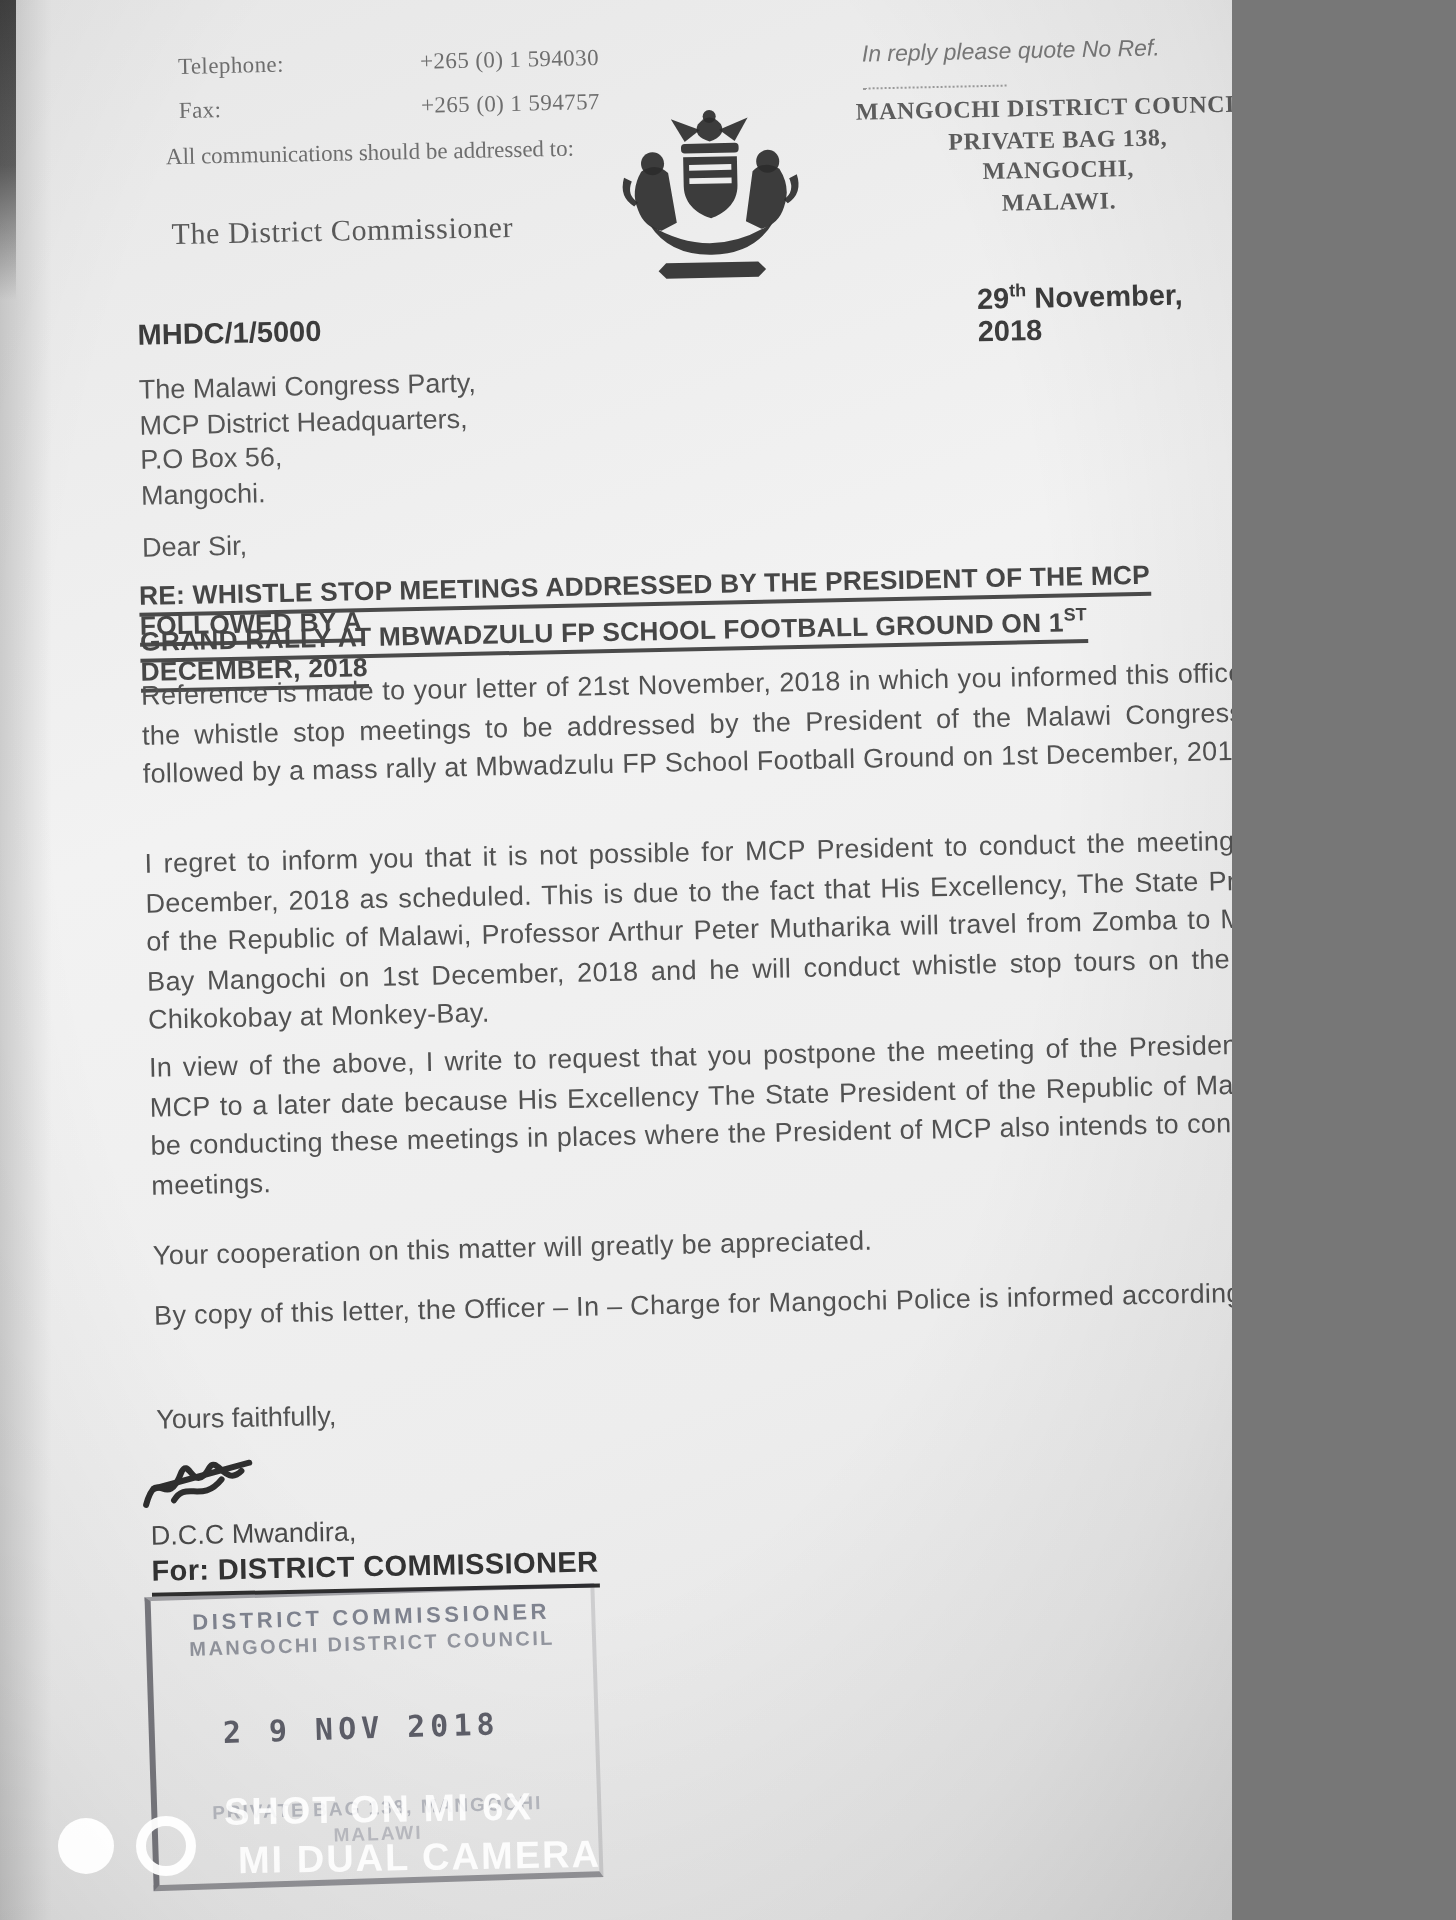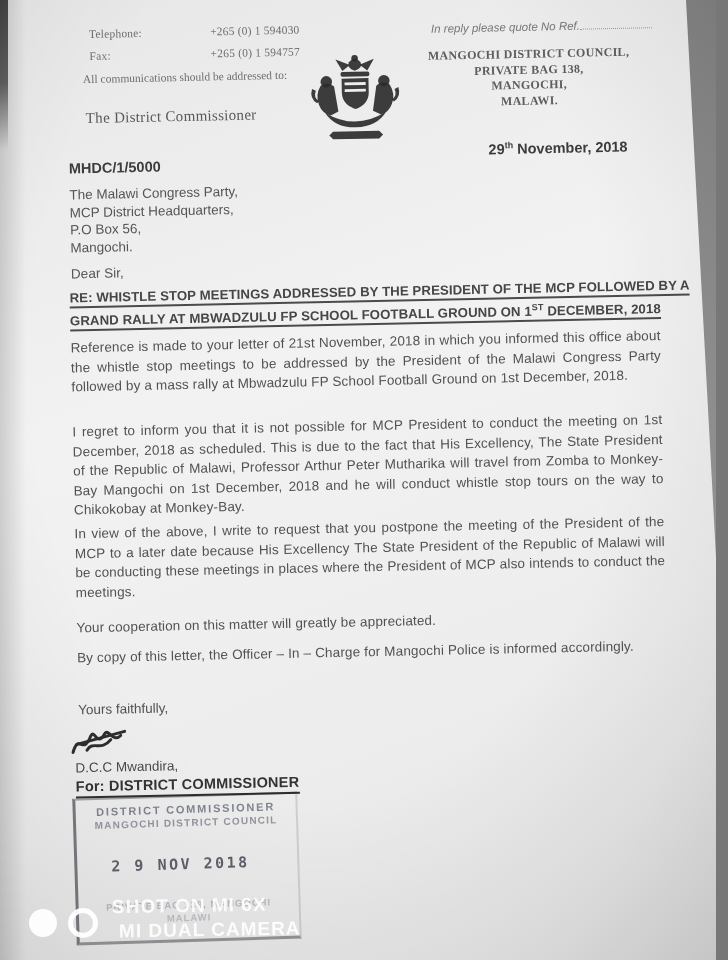--- a/index.html
+++ b/index.html
@@ -1,16 +1,16 @@
 <!DOCTYPE html>
 <html><head>
 <meta charset="utf-8">
 <style>
   html,body{margin:0;padding:0;background:#777;}
-  .photo{position:relative;width:716px;height:960px;overflow:hidden;
+  .photo{position:relative;width:616px;height:960px;overflow:hidden;
     background:linear-gradient(160deg,#e7e7e7,#f2f2f2 38%,#ededed 70%,#e3e3e3);
     font-family:"Liberation Sans",sans-serif;}
   
   .bg-band{position:absolute;inset:0;pointer-events:none;
     background:linear-gradient(180deg,#838383,#979797 55%,#a9a9a9);
     clip-path:polygon(686px 0,728px 0,728px 780px);}
   .bg-band-light{position:absolute;inset:0;pointer-events:none;background:#bcbcbc;
     clip-path:polygon(719px 0,728px 0,728px 95px);}
   .left-strip{position:absolute;left:0;top:0;width:8px;height:150px;pointer-events:none;
     background:linear-gradient(180deg,#4a4a4a 0%,#6a6a6a 55%,rgba(120,120,120,0) 100%);}

